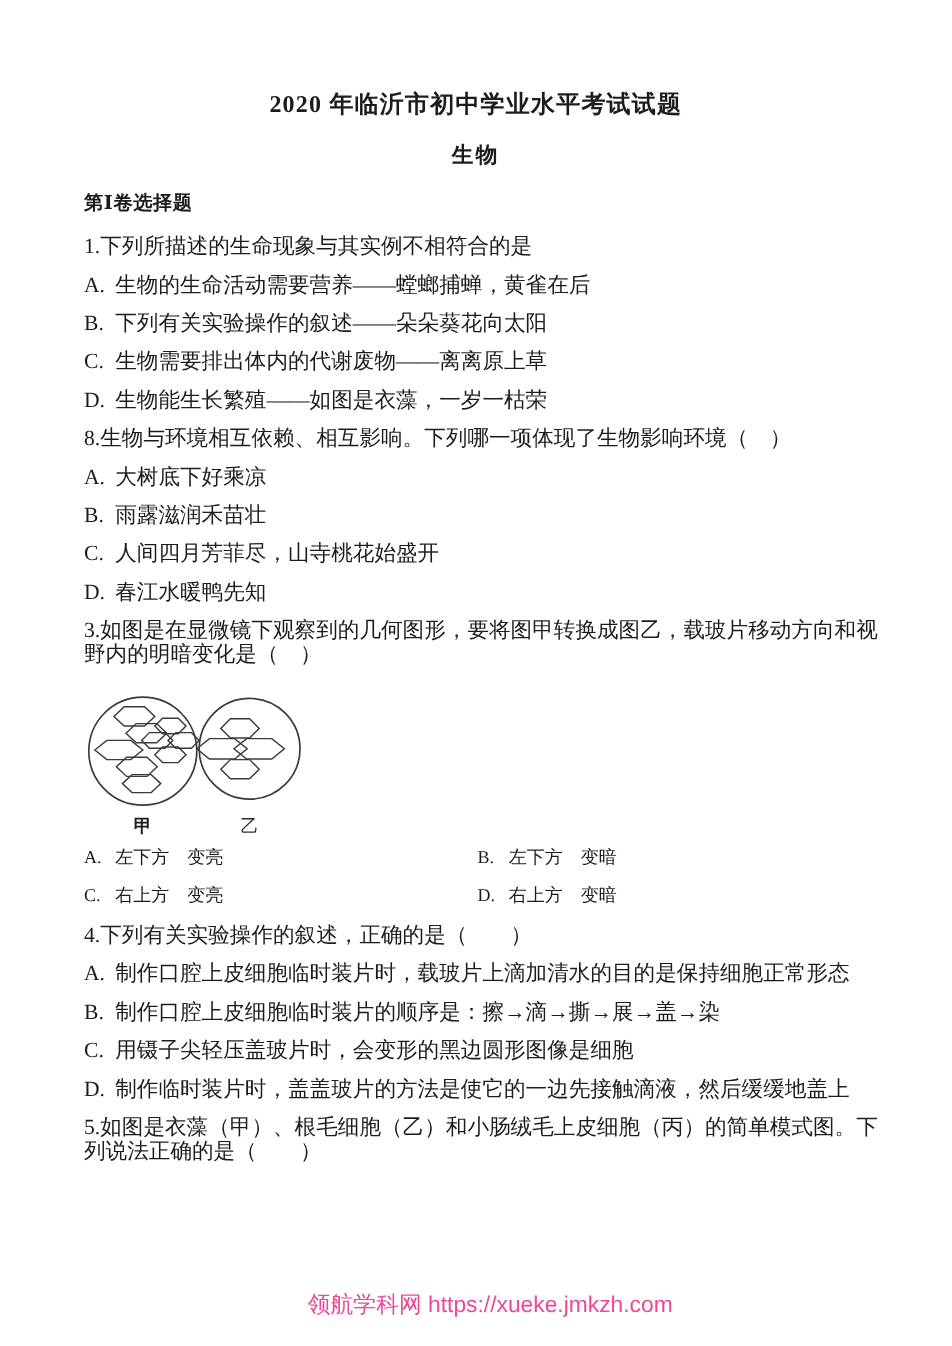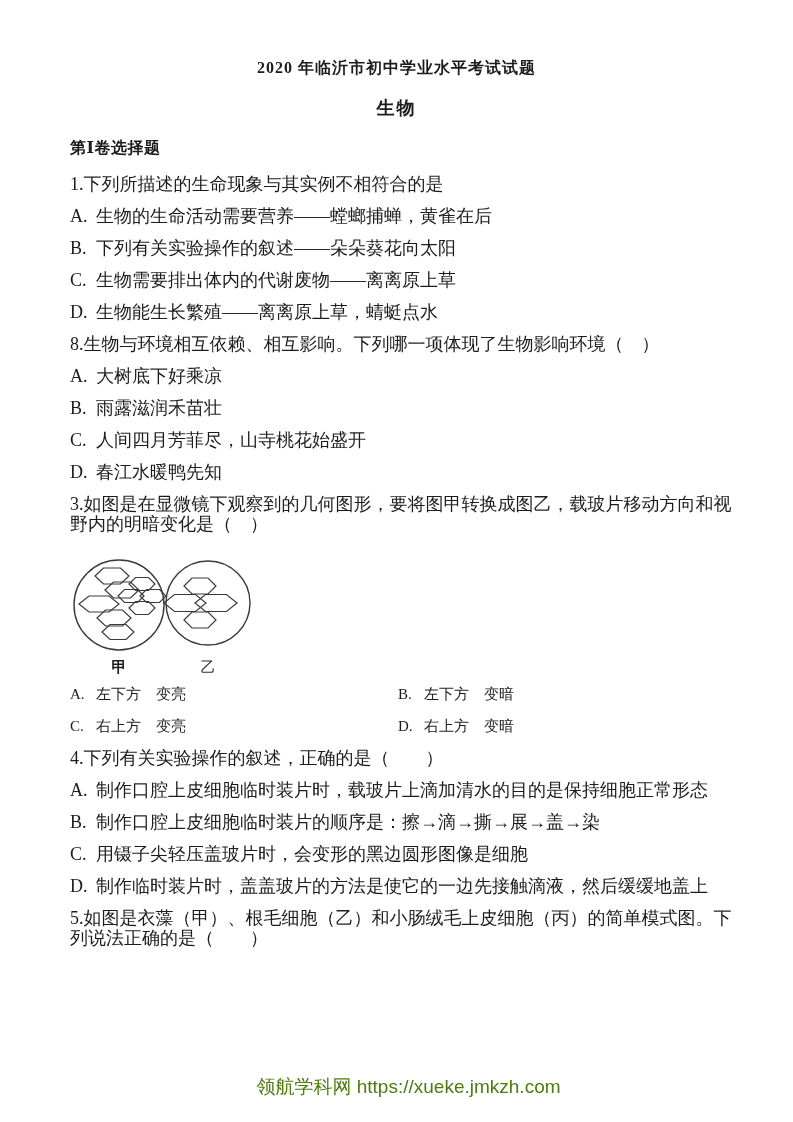--- a/index.html
+++ b/index.html
@@ -4,41 +4,41 @@
 <style>
   * { margin:0; padding:0; box-sizing:border-box; }
   html,body { background:#ffffff; }
   body {
     width:793px; height:1122px;
     font-family:"Liberation Serif","DejaVu Serif",serif;
     color:#1c1c1c;
   }
   .page { position:relative; width:793px; height:1122px; background:#fff; overflow:hidden; }
   .doc-title {
-    padding-top:58px; text-align:center;
-    font-size:16px; font-weight:700; letter-spacing:1px;
+    padding-top:73px; text-align:center;
+    font-size:20px; font-weight:700; letter-spacing:1px;
   }
   .doc-subject {
     margin-top:17px; text-align:center;
     font-size:18px; font-weight:700; letter-spacing:2px;
   }
   .content { margin:18px 54px 0 70px; }
   .section-title { font-size:16px; font-weight:700; margin-bottom:15px; letter-spacing:0.5px; }
   .line { font-size:18px; line-height:20px; margin-bottom:12px; }
   .opt { display:flex; }
   .opt-label { flex:0 0 26px; }
   .opt-text { white-space:pre-wrap; }
   .stem { white-space:pre-wrap; }
   .grid-row { display:flex; font-size:15px; line-height:20px; margin-bottom:12px; }
   .grid-cell { display:flex; width:328px; }
   .figure-wrap { margin:8px 0 6px 2px; height:132px; }
   svg { display:block; }
   .footer {
     position:absolute; left:0; bottom:22px; width:100%;
-    text-align:center; color:#4d7c0f;
+    text-align:center; color:#ec4899;
     font-family:"Liberation Sans","DejaVu Sans",sans-serif;
     font-size:19px;
     padding-left:24px;
   }
 </style>
 </head>
 <body>
 
 <div class="page">
 
@@ -58,21 +58,21 @@
       <div class="line opt">
         <span class="opt-label">B.</span>
         <span class="opt-text">下列有关实验操作的叙述——朵朵葵花向太阳</span>
       </div>
       <div class="line opt">
         <span class="opt-label">C.</span>
         <span class="opt-text">生物需要排出体内的代谢废物——离离原上草</span>
       </div>
       <div class="line opt">
         <span class="opt-label">D.</span>
-        <span class="opt-text">生物能生长繁殖——离离原上草，蜻蜓点水</span>
+        <span class="opt-text">生物能生长繁殖——如图是衣藻，一岁一枯荣</span>
       </div>
     </div>
 
     <div>
       <div class="line stem">8.生物与环境相互依赖、相互影响。下列哪一项体现了生物影响环境（　）</div>
       <div class="line opt">
         <span class="opt-label">A.</span>
         <span class="opt-text">大树底下好乘凉</span>
       </div>
       <div class="line opt">

